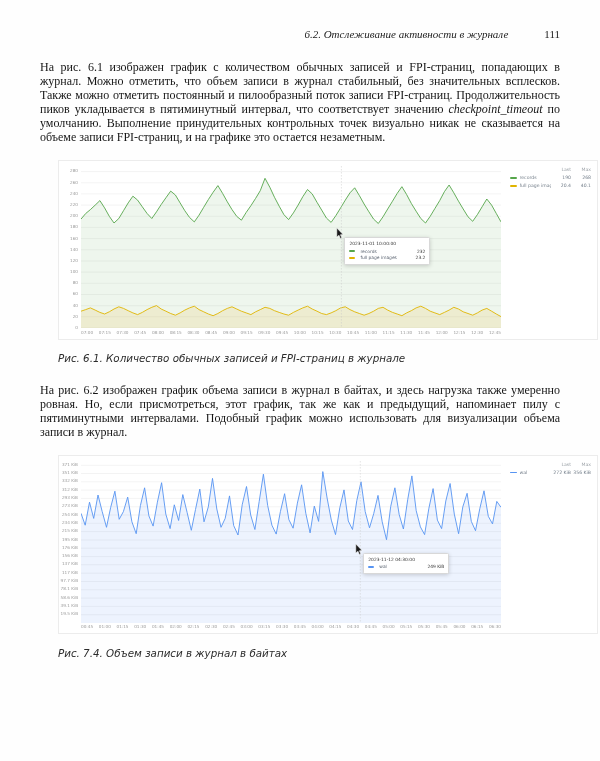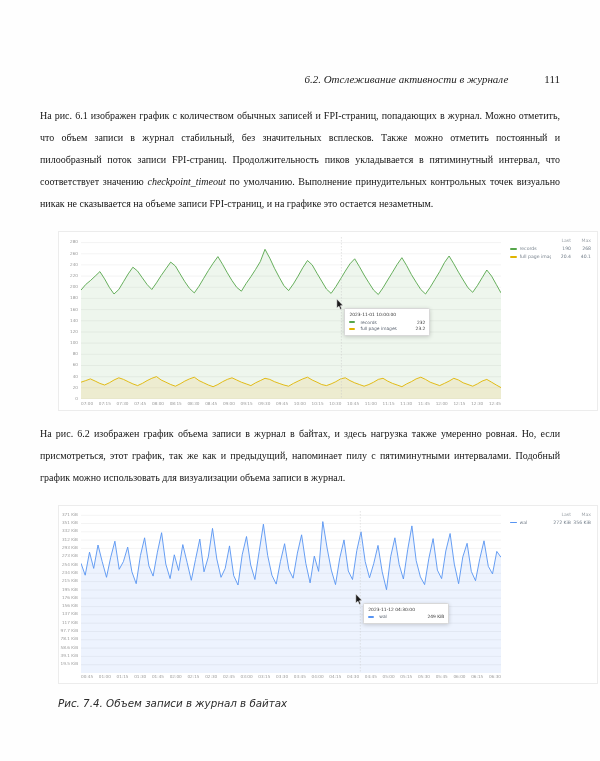--- a/index.html
+++ b/index.html
@@ -5,30 +5,30 @@
   html,body { margin:0; padding:0; background:#ffffff; }
   .page {
     position:relative; width:600px; height:761px; background:#fefefe;
     overflow:hidden; font-family:"Liberation Serif", serif; color:#1a1a1a;
   }
   
   .runhead {
     margin:28px 40px 0 40px; display:flex; justify-content:flex-end;
     align-items:baseline; gap:36px; font-size:11px;
   }
-  .runhead .rh-title { font-style:italic; color:#222;margin-top:45px; }
+  .runhead .rh-title { font-style:italic; color:#222; }
   .runhead .rh-page { font-style:normal; color:#222; }
 
   
   .para {
-    margin:0 40px; text-align:justify; font-size:10px; line-height:22px;
+    margin:0 40px; text-align:justify; font-size:12px; line-height:14px;
     color:#151515;
   }
   .para.p1 { margin-top:20px; }
-  .para.p2 { margin-top:12px; }
+  .para.p2 { margin-top:19px; }
   .code-it { font-style:italic; }
 
   
   .panel {
     display:flex; margin:16px 2px 0 58px; background:#ffffff;
     border:1px solid #ececec; padding:5px 0 4px 0;
   }
   .plot-col { flex:none; }
   .plot-row { display:flex; }
   .yaxis { position:relative; width:22px; height:162px; flex:none; }
@@ -195,20 +195,21 @@
         </div>
         <div class="lg-row">
           <span class="lg-sw" style="background:#e0b400"></span>
           <span class="lg-name">full page images</span>
           <span class="lg-val">20.4</span>
           <span class="lg-val">40.1</span>
         </div>
       </div>
   </div>
 
+  <p class="caption c1">Рис. 6.1. Количество обычных записей и FPI-страниц в журнале</p>
 
   <p class="para p2">На рис. 6.2 изображен график объема записи в журнал в байтах, и здесь нагрузка также умеренно ровная. Но, если присмотреться, этот график, так же как и предыдущий, напоминает пилу с пятиминутными интервалами. Подобный график можно использовать для визуализации объема записи в журнал.</p>
 
   <div class="panel">
     <div class="plot-col">
       <div class="plot-row">
         <div class="yaxis">
             <div class="ytick" style="top: 2.15197px;">371 KiB</div>
             <div class="ytick" style="top: 10.4433px;">351 KiB</div>
             <div class="ytick" style="top: 18.7346px;">332 KiB</div>

